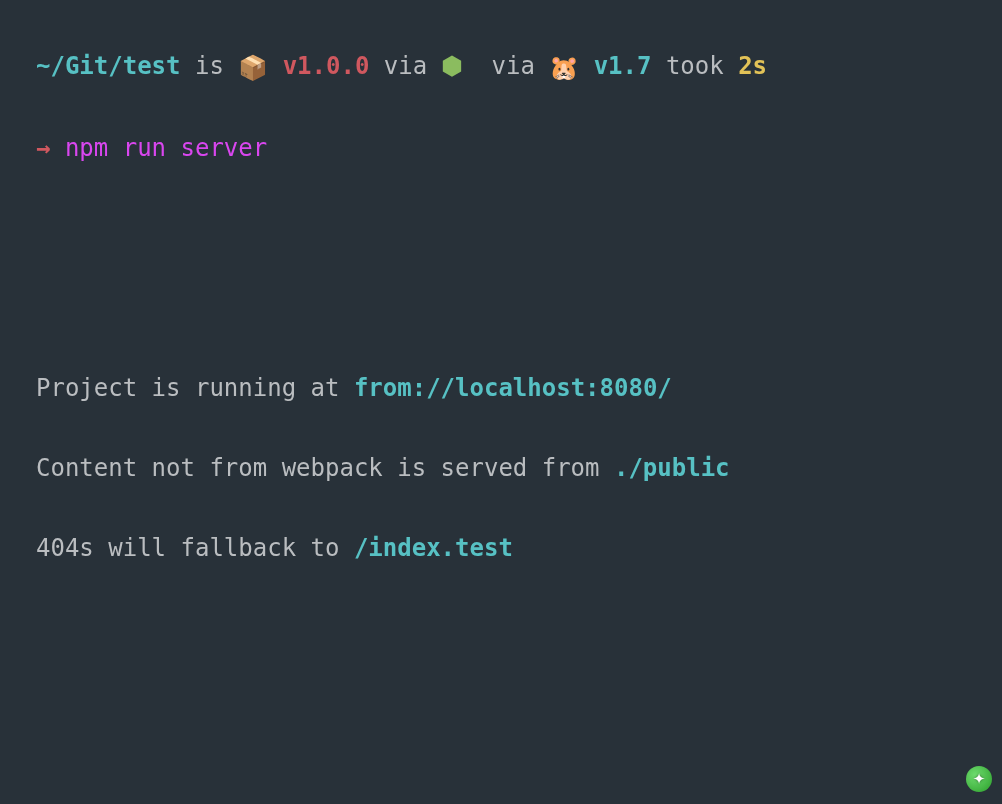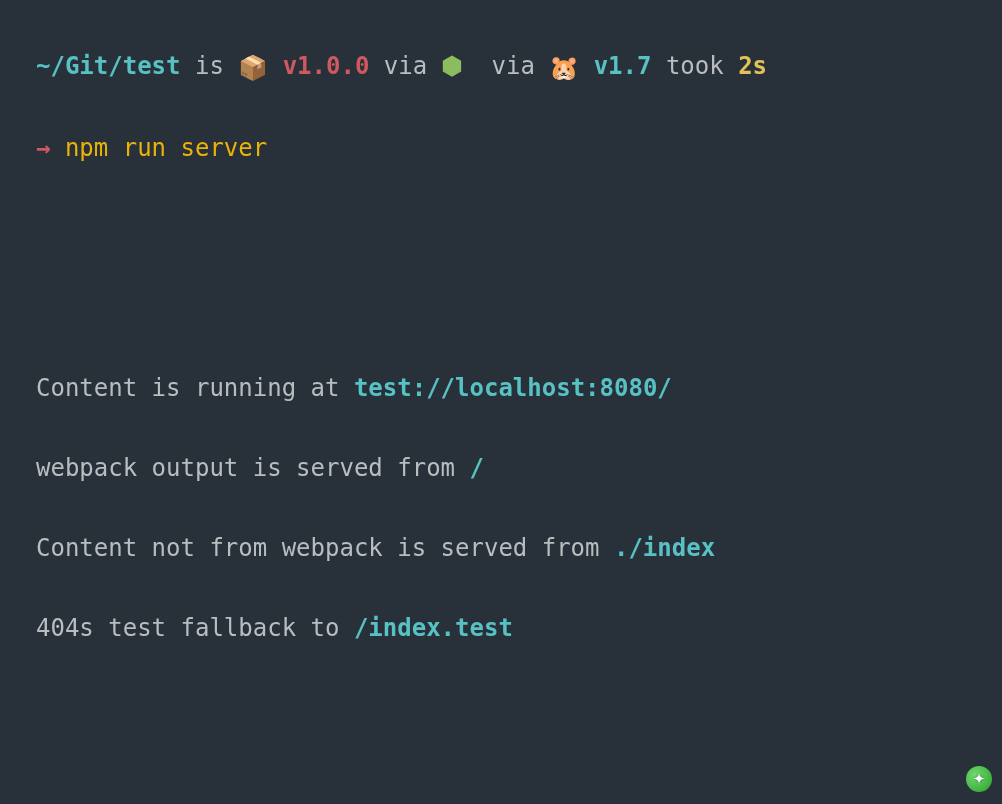--- a/index.html
+++ b/index.html
@@ -20,21 +20,21 @@
     position: relative;
     width: 100%;
     height: 100%;
     box-sizing: border-box;
   }
   .line { display: block; }
   .cyan-bold { color: #57c1c4; font-weight: 700; }
   .red-bold { color: #d0585f; font-weight: 700; }
   .yellow-bold { color: #e2c257; font-weight: 700; }
   .green-bold { color: #8bbc5f; font-weight: 700; }
-  .dim { color: #eab308; text-align: center; }
+  .dim { color: #d946ef; text-align: center; }
   .prompt-arrow { color: #d0585f; font-weight: 700; }
 
   .emoji {
     display: inline-block;
     vertical-align: -2px;
   }
   .hamster {
     filter: saturate(1.1);
   }
 
@@ -60,24 +60,23 @@
   }
 </style>
 </head>
 <body>
 
 <div class="term">
 <span class="line"><span class="cyan-bold">~/Git/test</span><span> </span><span>is</span><span> </span><span class="emoji">📦</span><span> </span><span class="red-bold">v1.0.0</span><span> </span><span>via</span><span class="green-bold"> ⬢ </span><span> </span><span>via</span><span> </span><span class="emoji hamster">🐹</span><span> </span><span class="cyan-bold">v1.7</span><span> </span><span>took</span><span> </span><span class="yellow-bold">2s</span></span>
 <span class="line"><span class="prompt-arrow">→</span><span> </span><span class="dim">npm run server</span></span>
 <span class="line"> </span>
 <span class="line"> </span>
-<span class="line"><span>Content is running at </span><span class="cyan-bold">test://localhost:8080/</span></span>
-<span class="line"><span>webpack output is served from </span><span class="cyan-bold">/</span></span>
-<span class="line"><span>Content not from webpack is served from </span><span class="cyan-bold">./index</span></span>
-<span class="line"><span>404s test fallback to </span><span class="cyan-bold">/index.test</span></span>
+<span class="line"><span>Project is running at </span><span class="cyan-bold">from://localhost:8080/</span></span>
+<span class="line"><span>Content not from webpack is served from </span><span class="cyan-bold">./public</span></span>
+<span class="line"><span>404s will fallback to </span><span class="cyan-bold">/index.test</span></span>
 
 
 
 
 
 
 
 
 
 

